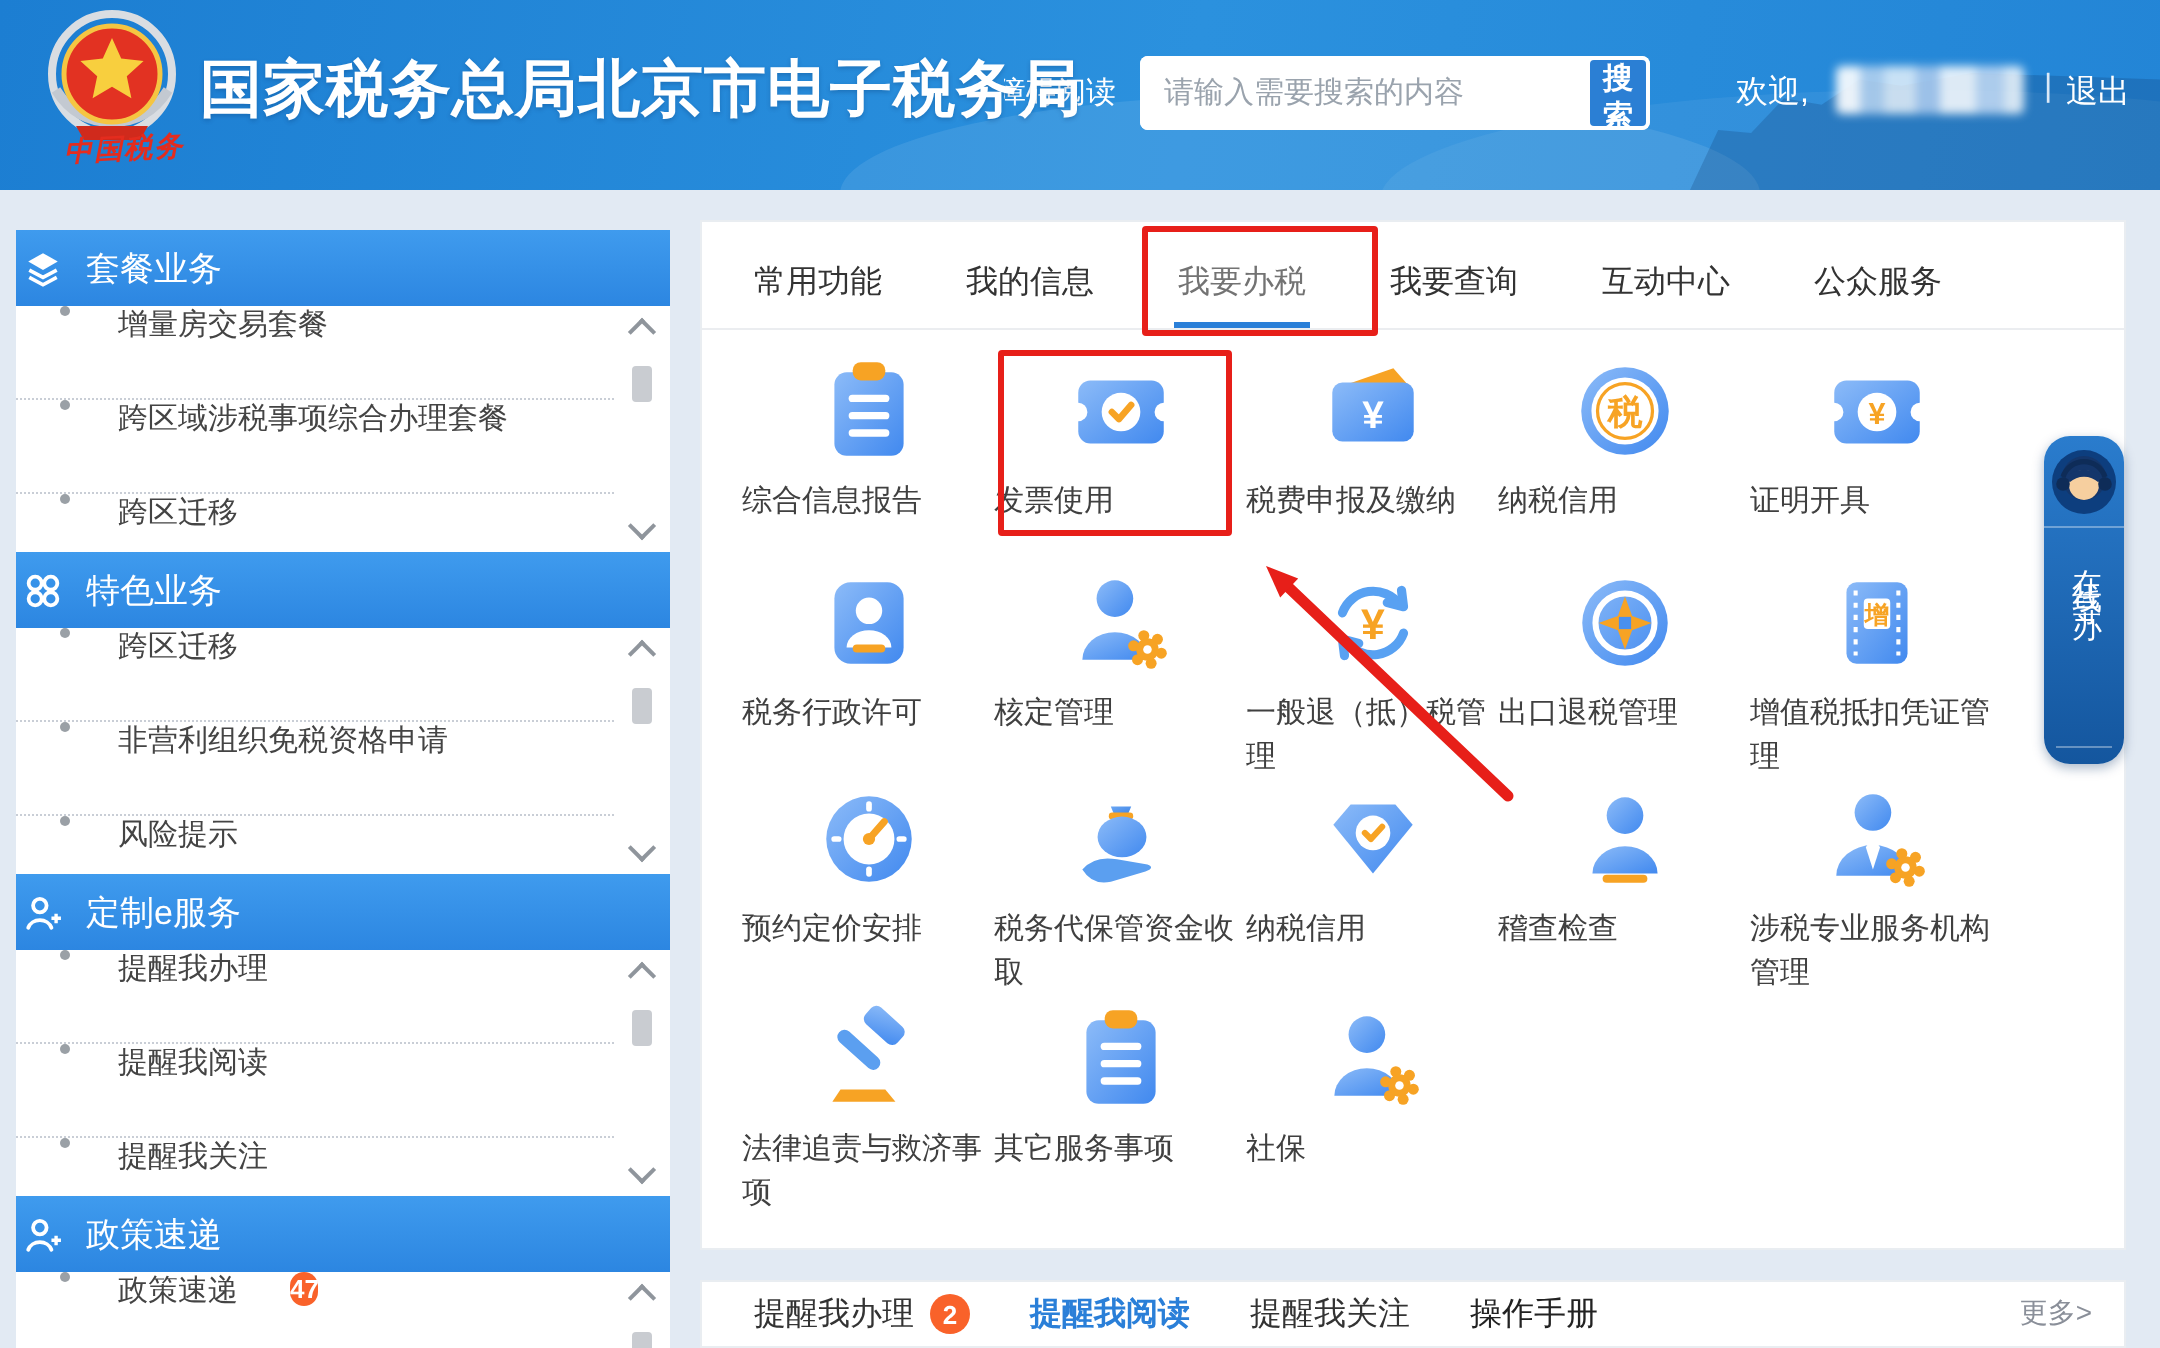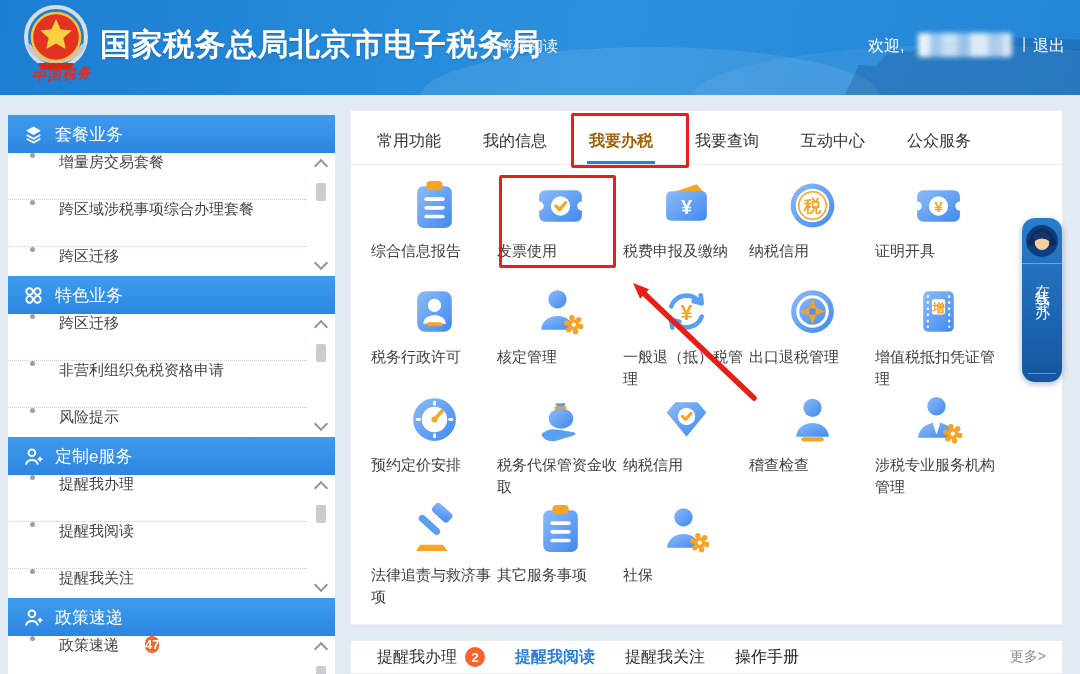--- a/index.html
+++ b/index.html
@@ -32,21 +32,21 @@
 .welcome{position:absolute;left:868px;top:36px;color:#fff;font-size:16px;z-index:3}
 .redacted{position:absolute;left:918px;top:33px;width:94px;height:24px;border-radius:3px;filter:blur(2.5px);
   background:linear-gradient(90deg,rgba(255,255,255,.9) 0 12px,rgba(185,212,240,.85) 12px 24px,
   rgba(255,255,255,.75) 24px 40px,rgba(168,200,236,.9) 40px 52px,rgba(255,255,255,.85) 52px 70px,
   rgba(197,219,244,.85) 70px 84px,rgba(255,255,255,.8) 84px 94px)}
 .sep{position:absolute;left:1022px;top:35px;color:#dce9f7;font-size:16px;z-index:3}
 .logout{position:absolute;left:1033px;top:36px;color:#fff;font-size:16px;cursor:pointer;z-index:3}
 
 
 .sidebar{position:absolute;left:8px;top:115px;width:327px}
-.sec-head{height:38px;display:flex;align-items:center;gap:12px;padding-left:16px;color:#fff;
+.sec-head{height:38px;display:flex;align-items:center;gap:12px;padding-left:4px;color:#fff;
   font-size:17px;background:linear-gradient(180deg,#3f9bee,#2c86e1);cursor:pointer}
 .sec-head .sec-icon{width:19px;height:19px;display:inline-flex}
 .sec-list{position:relative;height:123px;overflow:hidden;background:#fff}
 .sec-list.short{height:38px}
 .side-item{height:47px;display:flex;align-items:flex-start;gap:24px;padding-left:22px;margin-right:28px;
   font-size:15px;color:#444;border-bottom:1px dotted #c9ced6;cursor:pointer;white-space:nowrap}
 .side-item:last-child{border-bottom:none}
 .dot{width:5px;height:5px;border-radius:50%;background:#9aa0a6;flex:none}
 .badge{margin-left:2px;background:#f9622a;color:#fff;border-radius:10px;padding:1px 0;
   font-size:13px;font-weight:bold}
@@ -54,21 +54,21 @@
 .chev{position:absolute;left:4px;width:10px;height:10px;border-left:2px solid #8f959c;border-top:2px solid #8f959c}
 .chev.up{top:8px;transform:rotate(45deg)}
 .chev.down{bottom:8px;transform:rotate(225deg)}
 .thumb{position:absolute;left:4px;top:30px;width:10px;height:18px;background:#c9ccd1;border-radius:2px}
 
 
 .panel{position:absolute;left:350px;top:110px;width:713px;height:515px;background:#fff;
   border:1px solid #e9edf1}
 .tabs-row{position:absolute;left:26px;top:20px;display:flex;gap:42px}
 .tab{font-size:16px;color:#333;cursor:pointer;white-space:nowrap}
-.tab.active{color:#a16207;font-weight:bold;position:relative}
+.tab.active{color:#737373;font-weight:normal;position:relative}
 .tab.active::after{content:'';position:absolute;left:-2px;right:-2px;bottom:-13px;height:4px;background:#2a7fd8}
 .panel-divider{position:absolute;left:0;right:0;top:53px;border-bottom:1px solid #ebedf0}
 .grid{position:absolute;left:20px;top:66px;display:grid;grid-template-columns:repeat(5,126px);
   grid-template-rows:106px 108px 110px 120px}
 .cell{display:flex;flex-direction:column;align-items:center;cursor:pointer}
 .cell .ic{width:57px;height:57px;margin-bottom:6px}
 .cell .lbl{font-size:15px;color:#404040;text-align:left;line-height:1.45;width:126px}
 .hl-invoice{position:absolute;left:148px;top:64px;width:117px;height:93px;border:3px solid #e71f19;
   border-radius:2px;pointer-events:none;z-index:5}
 .hl-tab{position:absolute;left:220px;top:2px;width:118px;height:55px;border:3px solid #e71f19;
@@ -121,20 +121,24 @@
     <path d="M6 40 q10 16 28 16 q18 0 28 -16" fill="none" stroke="#c3c9d1" stroke-width="5"></path>
     <circle cx="34" cy="32" r="24" fill="#e23222" stroke="#f5c542" stroke-width="2.5"></circle>
     <path d="M34 14 l4.6 10.3 11.2 1.2 -8.4 7.6 2.3 11 -9.7 -5.7 -9.7 5.7 2.3 -11 -8.4 -7.6 11.2 -1.2 z" fill="#f8cf3e"></path>
     <path d="M16 58 h36 l-4 7 h-28 z" fill="#d02a1c"></path>
   </svg>
   <div class="logo-caption">中国税务</div>
   <div class="site-title">国家税务总局北京市电子税务局</div>
   <div class="a11y-clip">
     <span>无障碍阅读</span>
   </div>
+  <div class="searchwrap">
+    <input type="text" placeholder="请输入需要搜索的内容" style="">
+    <button class="search-btn">搜索</button>
+  </div>
   <span class="welcome">欢迎,</span>
   <div class="redacted"></div>
   <span class="sep">|</span>
   <span class="logout">退出</span>
 </div>
 
 <div class="sidebar" id="sidebar">
     <div class="section">
       <div class="sec-head">
         <span class="sec-icon">

